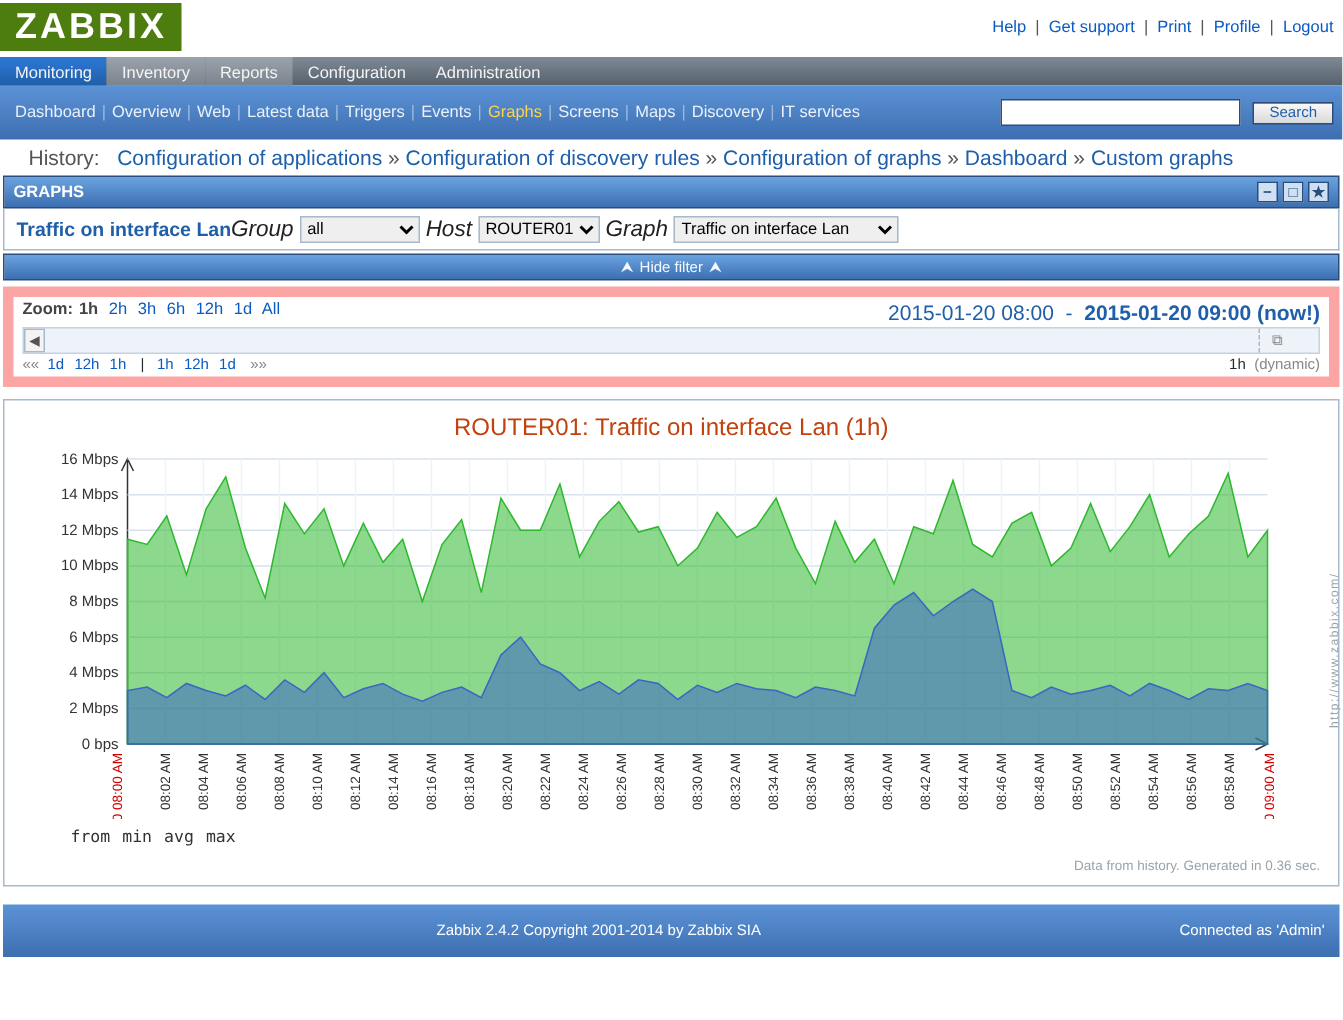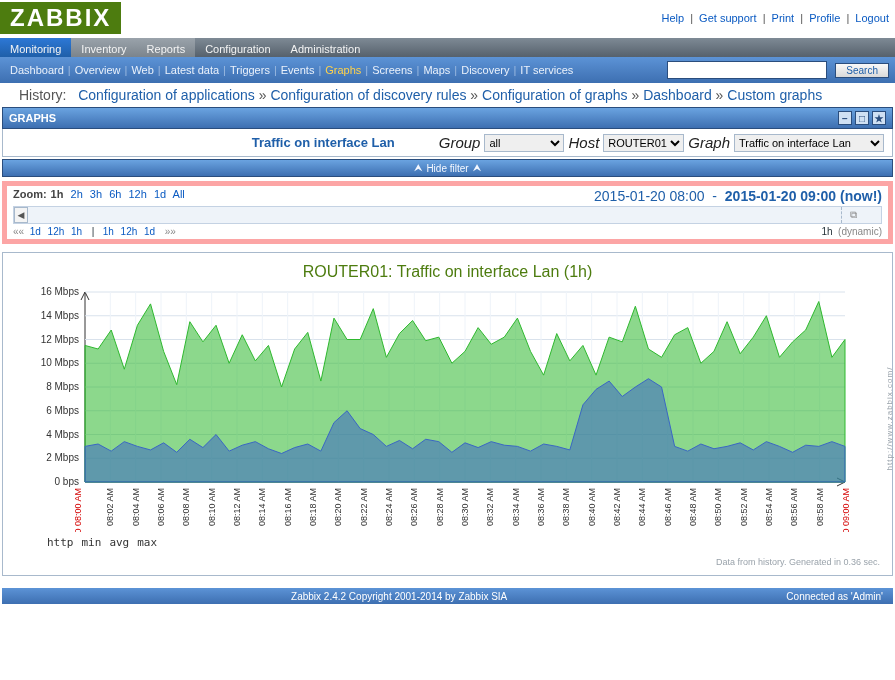--- a/index.html
+++ b/index.html
@@ -9,68 +9,68 @@
   .top { display: flex; justify-content: space-between; align-items: center; padding: 2px 6px 4px 0; }
   .logo { background: #4d7c0f; color: #fff; font-weight: bold; font-size: 24px; letter-spacing: 2px; padding: 2px 10px; font-family: Arial, sans-serif; }
   .toplinks span { padding: 0 3px; }
   .toplinks .sep { color: #555; }
 
   .nav1 { background: linear-gradient(#7e8a95,#56616c); display: flex; height: 19px; }
   .nav1 .tab { color: #f4f4f4; padding: 5px 10px; font-size: 11px; cursor: pointer; }
   .nav1 .tab.active { background: linear-gradient(#2d78d6,#1f5fa9); }
   .nav1 .tab.inactive { background: linear-gradient(#9aa3ab,#7b848c); }
 
-  .nav2 { background: linear-gradient(#5c93d6,#3d6fb1); display: flex; align-items: center; height: 26px; padding: 0 6px; gap: 4px; }
+  .nav2 { background: linear-gradient(#5c93d6,#3d6fb1); display: flex; align-items: center; height: 36px; padding: 0 6px; gap: 4px; }
   .nav2 .item { color: #eaf1fb; padding: 0 4px; cursor: pointer; font-size: 11px; }
   .nav2 .item.active { color: #ffd24a; }
   .nav2 .sep2 { color: #9bb9e0; }
   .nav2 .spacer { flex: 1; }
   .nav2 input[type=text] { height: 18px; width: 160px; border: 1px solid #2a4d7d; }
   .nav2 .searchbtn { background: linear-gradient(#f9f9f9,#d9d9d9); border: 1px solid #2a4d7d; padding: 1px 10px; font-size: 10px; margin-left: 4px; color: #1f5fa9; cursor: pointer; }
 
   .history { padding: 4px 19px; font-size: 14px; color: #555; }
   .history a { color: #1f5fa9; }
 
   .pagetitlebar { background: linear-gradient(#6aa3e0,#3d6fb1); border: 1px solid #2a4d7d; height: 22px; display: flex; align-items: center; color: #fff; font-weight: bold; padding: 0 6px; font-size: 11px; justify-content: space-between; margin: 0 2px; }
   .pagetitlebar .icons { display: flex; gap: 3px; }
   .titleicon { width: 14px; height: 14px; background: #cfe0f3; border: 1px solid #2a4d7d; display: flex; align-items: center; justify-content: center; font-size: 10px; color: #2a4d7d; cursor: pointer; }
 
-  .subtitlebar { border: 1px solid #a8b9cc; border-top: none; margin: 0 2px; height: 28px; display: flex; align-items: center; padding: 0 8px; justify-content: flex-end; gap: 44px; }
+  .subtitlebar { border: 1px solid #a8b9cc; border-top: none; margin: 0 2px; height: 28px; display: flex; align-items: center; padding: 0 8px; justify-content: flex-start; }
   .subtitlebar .pagename { color: #1f5fa9; font-weight: bold; font-size: 13px; }
   .filters { display: flex; align-items: center; gap: 4px; }
   .filters label { color: #222; font-size: 15px; font-style: italic; }
   .filters select { font-size: 11px; height: 18px; border: 1px solid #a8b9cc; }
 
   .hidefilter { background: linear-gradient(#6aa3e0,#3d6fb1); border: 1px solid #2a4d7d; color: #f4f8ff; height: 18px; display: flex; align-items: center; justify-content: center; margin: 2px 2px 4px 2px; font-size: 10px; cursor: pointer; }
 
-  .timebar { border: 5px solid #fca5a5; margin: 0 2px 2px 2px; padding: 2px 6px; }
+  .timebar { border: 7px solid #fca5a5; margin: 0 2px 2px 2px; padding: 2px 6px; }
   .timebar .row1 { display: flex; justify-content: space-between; }
   .zoomlinks b { color: #444; margin-right: 4px; }
   .zoomlinks a { margin-right: 4px; }
   .timerange { color: #1f5fa9; font-size: 14px; }
   .timeline { position: relative; height: 18px; background: #eef3f9; border: 1px solid #c4d2e3; margin: 2px 0; }
   .timeline .scrollbtn { position: absolute; top: 0; bottom: 0; width: 14px; background: #f4f4f4; border: 1px solid #a8b9cc; display: flex; align-items: center; justify-content: center; font-size: 9px; color: #555; cursor: pointer; }
   .timeline .left { left: 0; }
   .timeline .righticon { position: absolute; right: 16px; top: 0; bottom: 0; width: 24px; border-left: 1px dashed #a8b9cc; display: flex; align-items: center; justify-content: center; font-size: 10px; color: #888; }
   .navlinks { display: flex; justify-content: space-between; font-size: 10px; }
   .navlinks a { margin-right: 4px; }
   .navlinks .dyn { color: #888; }
 
   .graphframe { border: 1px solid #a8b9cc; margin: 8px 2px 2px 2px; padding: 10px 12px 8px 12px; position: relative; font-family: Arial, sans-serif; }
-  .graphframe .gtitle { text-align: center; color: #4d7c0f; font-size: 16px; margin-bottom: 6px; }
+  .graphframe .gtitle { text-align: center; color: #c2410c; font-size: 16px; margin-bottom: 6px; }
   svg text { font-family: Arial, sans-serif; }
 
   .legendtable { font-family: monospace; font-size: 11px; color: #333; margin-left: 14px; }
   .legendtable td { padding: 0 6px 0 0; white-space: pre; }
   .swatch { display: inline-block; width: 10px; height: 10px; border: 1px solid #555; vertical-align: middle; margin-right: 4px; }
   .footnote { text-align: right; color: #9aa3ab; font-size: 9px; margin-top: 6px; }
 
   .vlabel { position: absolute; right: 2px; top: 50%; transform: rotate(-90deg) translateX(50%); transform-origin: right center; font-size: 8px; color: #9aa3ab; letter-spacing: 1px; }
 
-  .bottombar { background: linear-gradient(#5c93d6,#3d6fb1); color: #fff; height: 16px; display: flex; justify-content: space-between; align-items: center; padding: 0 10px; margin: 12px 2px 2px 2px; font-size: 10px; }
+  .bottombar { background: linear-gradient(#5c93d6,#3d6fb1); color: #fff; height: 35px; display: flex; justify-content: space-between; align-items: center; padding: 0 10px; margin: 12px 2px 2px 2px; font-size: 10px; }
 </style>
 </head>
 <body>
 
 <div class="top">
   <div class="logo">ZABBIX</div>
   <div class="toplinks" id="toplinks"><a href="#">Help</a><span class="sep"> | </span><a href="#">Get support</a><span class="sep"> | </span><a href="#">Print</a><span class="sep"> | </span><a href="#">Profile</a><span class="sep"> | </span><a href="#">Logout</a></div>
 </div>
 
 <div class="nav1" id="nav1">
@@ -231,21 +231,21 @@
       <text transform="translate(66,201) rotate(-90)" text-anchor="end" font-size="9" fill="#d40000">01/20 08:00 AM</text>
       <text transform="translate(834,201) rotate(-90)" text-anchor="end" font-size="9" fill="#d40000">01/20 09:00 AM</text>
       <path d="M 70 195 L 70 58.4375 L 83.10344827586206 62 L 96.20689655172414 43 L 109.3103448275862 82.1875 L 122.41379310344828 38.25 L 135.51724137931035 16.875 L 148.6206896551724 64.375 L 161.72413793103448 97.62500000000001 L 174.82758620689657 34.6875 L 187.9310344827586 54.875 L 201.0344827586207 38.25 L 214.13793103448276 76.25 L 227.24137931034483 47.75 L 240.3448275862069 73.87500000000001 L 253.44827586206898 58.4375 L 266.55172413793105 100 L 279.65517241379314 62 L 292.7586206896551 45.375 L 305.8620689655172 94.0625 L 318.9655172413793 31.125 L 332.0689655172414 52.5 L 345.17241379310343 52.5 L 358.2758620689655 21.625 L 371.3793103448276 70.3125 L 384.48275862068965 46.5625 L 397.5862068965517 33.5 L 410.6896551724138 53.6875 L 423.7931034482759 50.125 L 436.89655172413796 76.25 L 450 64.375 L 463.1034482758621 40.625 L 476.2068965517241 57.25 L 489.3103448275862 50.125 L 502.4137931034483 31.125 L 515.5172413793102 64.375 L 528.6206896551723 88.125 L 541.7241379310344 46.5625 L 554.8275862068965 73.87500000000001 L 567.9310344827586 58.4375 L 581.0344827586207 88.125 L 594.1379310344828 50.125 L 607.2413793103448 54.875 L 620.3448275862069 19.25 L 633.448275862069 62 L 646.551724137931 70.3125 L 659.6551724137931 47.75 L 672.7586206896552 40.625 L 685.8620689655172 76.25 L 698.9655172413793 64.375 L 712.0689655172414 34.6875 L 725.1724137931034 66.75 L 738.2758620689655 50.125 L 751.3793103448276 28.75 L 764.4827586206897 70.3125 L 777.5862068965517 54.875 L 790.6896551724138 43 L 803.7931034482759 14.5 L 816.8965517241379 70.3125 L 830 52.5 L 830 195 Z" fill="#2eb82e" fill-opacity="0.55" stroke="#2eb82e" stroke-width="1"></path>
       <path d="M 70 195 L 70 159.375 L 83.10344827586206 157 L 96.20689655172414 164.125 L 109.3103448275862 154.625 L 122.41379310344828 159.375 L 135.51724137931035 162.9375 L 148.6206896551724 155.8125 L 161.72413793103448 165.3125 L 174.82758620689657 152.25 L 187.9310344827586 160.5625 L 201.0344827586207 147.5 L 214.13793103448276 164.125 L 227.24137931034483 158.1875 L 240.3448275862069 154.625 L 253.44827586206898 161.75 L 266.55172413793105 166.5 L 279.65517241379314 160.5625 L 292.7586206896551 157 L 305.8620689655172 164.125 L 318.9655172413793 135.625 L 332.0689655172414 123.75 L 345.17241379310343 141.5625 L 358.2758620689655 147.5 L 371.3793103448276 159.375 L 384.48275862068965 153.4375 L 397.5862068965517 161.75 L 410.6896551724138 152.25 L 423.7931034482759 154.625 L 436.89655172413796 165.3125 L 450 155.8125 L 463.1034482758621 160.5625 L 476.2068965517241 154.625 L 489.3103448275862 158.1875 L 502.4137931034483 159.375 L 515.5172413793102 164.125 L 528.6206896551723 157 L 541.7241379310344 159.375 L 554.8275862068965 162.9375 L 567.9310344827586 117.8125 L 581.0344827586207 102.375 L 594.1379310344828 94.0625 L 607.2413793103448 109.5 L 620.3448275862069 100 L 633.448275862069 91.68750000000001 L 646.551724137931 100 L 659.6551724137931 159.375 L 672.7586206896552 164.125 L 685.8620689655172 157 L 698.9655172413793 161.75 L 712.0689655172414 159.375 L 725.1724137931034 155.8125 L 738.2758620689655 162.9375 L 751.3793103448276 154.625 L 764.4827586206897 159.375 L 777.5862068965517 165.3125 L 790.6896551724138 158.1875 L 803.7931034482759 159.375 L 816.8965517241379 154.625 L 830 159.375 L 830 195 Z" fill="#3a66c4" fill-opacity="0.55" stroke="#3a66c4" stroke-width="1"></path>
     </svg>
   <table class="legendtable" id="legend">
       <tbody>
         <tr>
           <td style="text-align:right"></td>
           <td style="text-align:right"></td>
-          <td style="text-align:right">http</td>
+          <td style="text-align:right">from</td>
           <td style="text-align:right">min</td>
           <td style="text-align:right">avg</td>
           <td style="text-align:right">max</td>
         </tr>
       </tbody>
     </table>
   <div class="footnote">Data from history. Generated in 0.36 sec.</div>
   <div class="vlabel">http://www.zabbix.com/</div>
 </div>
 

